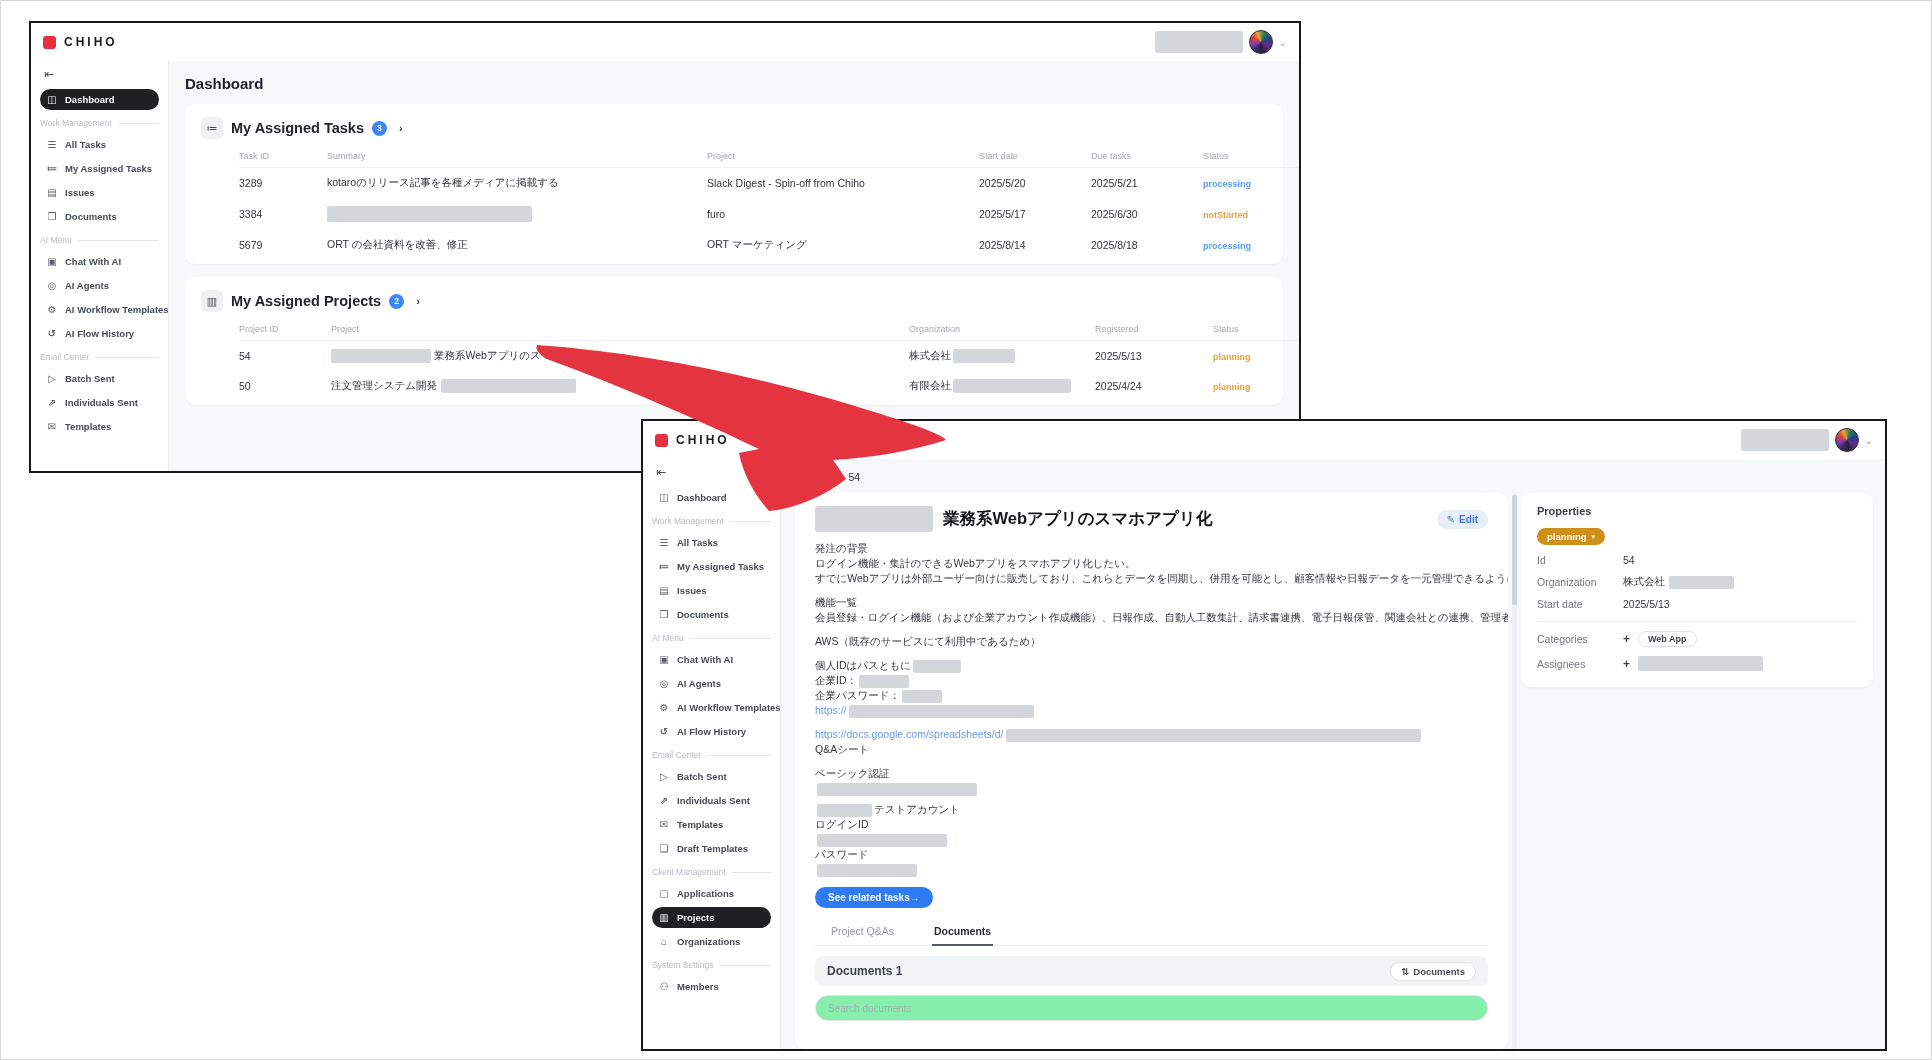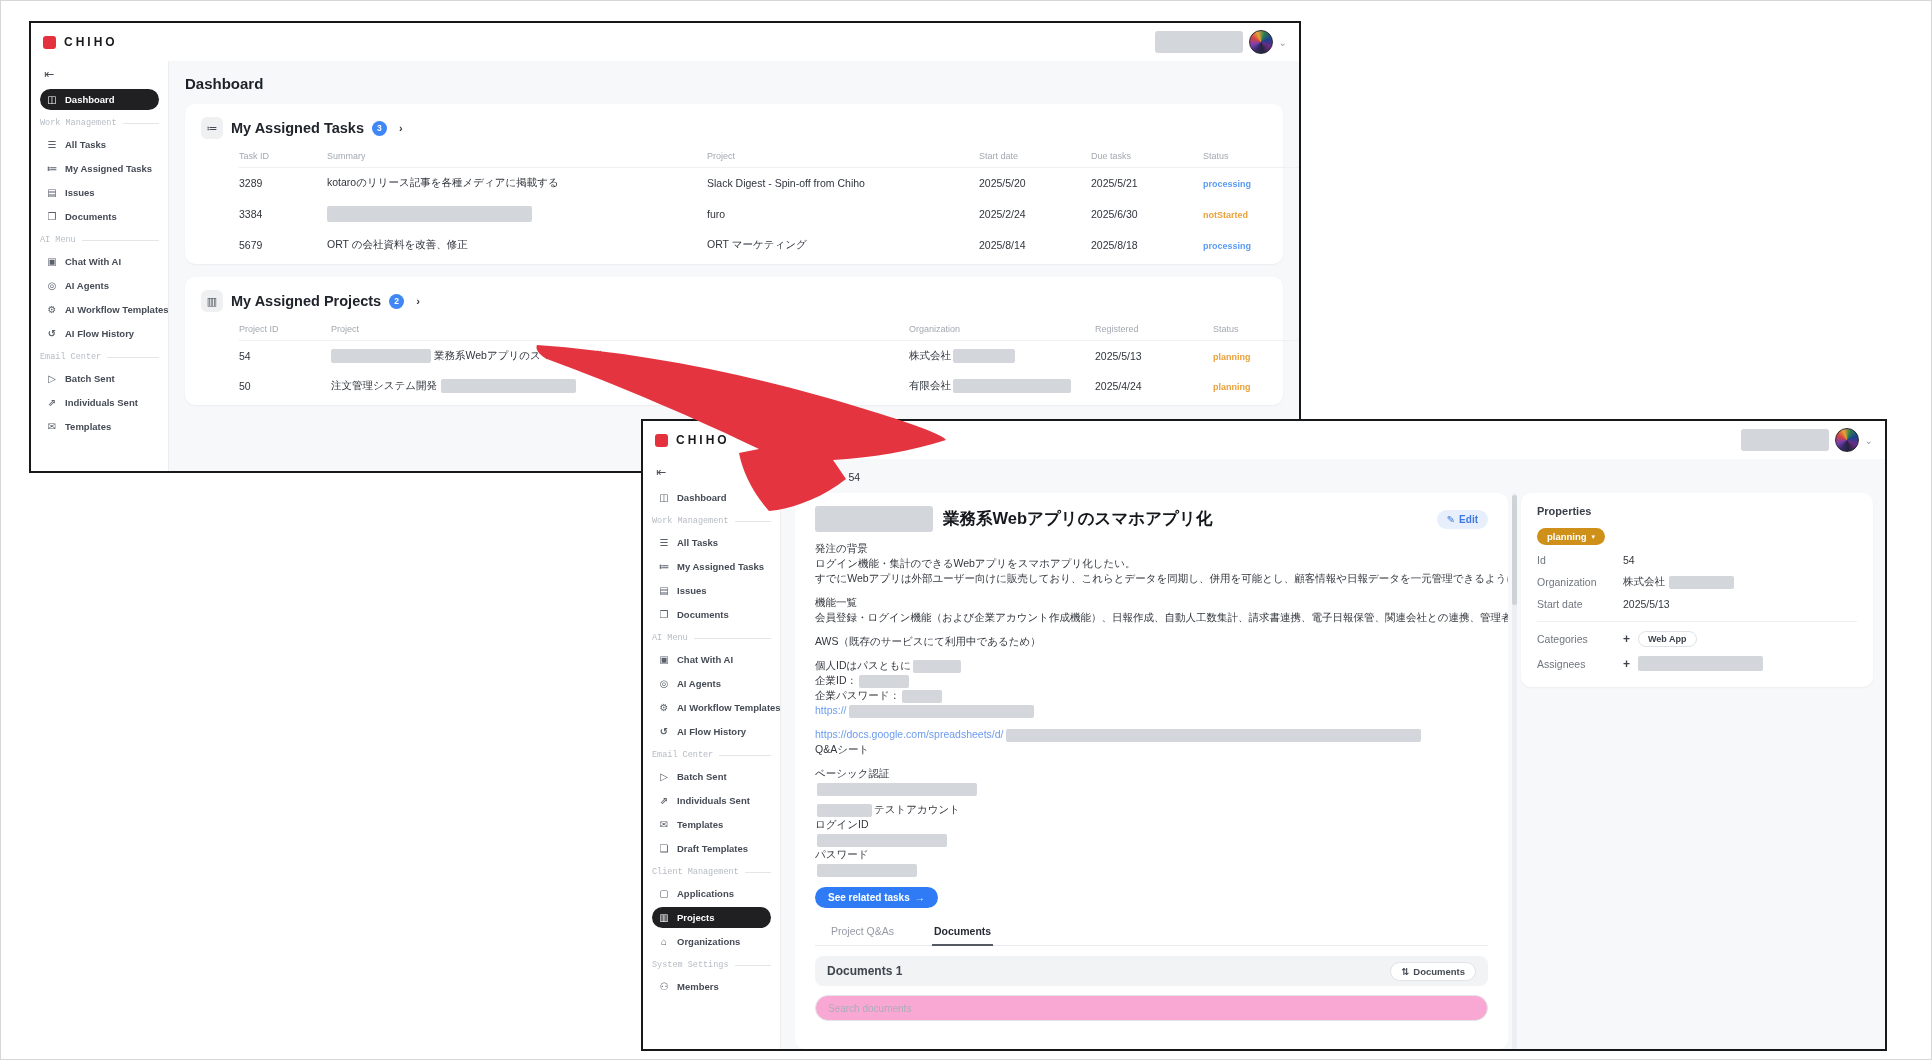--- a/index.html
+++ b/index.html
@@ -27,21 +27,21 @@
   .winbody { flex:1; display:flex; min-height:0; }
 
   
   .sidebar { width:138px; flex:0 0 138px; border-right:1px solid #ededf0; padding:4px 9px 6px; overflow:hidden; background:#fff; }
   .collapse { font-size:12px; color:#4a4f58; margin:2px 0 8px 4px; cursor:default; }
   .sb-item { display:flex; align-items:center; gap:7px; height:21px; padding:0 6px; margin-bottom:3px;
              color:#454b55; font-size:9.5px; font-weight:600; border-radius:13px; white-space:nowrap; }
   .sb-item .sb-ic { width:12px; font-size:10px; color:#5a616b; text-align:center; flex:0 0 12px; }
   .sb-item.active { background:#202023; color:#fff; font-weight:700; }
   .sb-item.active .sb-ic { color:#fff; }
-  .sb-sec { display:flex; align-items:center; gap:6px; margin:8px 0 6px; color:#b6bcc4; font-size:8.5px; white-space:nowrap;font-family:Liberation Mono, monospace; }
+  .sb-sec { display:flex; align-items:center; gap:6px; margin:8px 0 6px; color:#b6bcc4; font-size:8.5px; white-space:nowrap; }
   .sb-sec::after { content:""; flex:1; height:1px; background:#e3e5e9; min-width:8px; }
 
   
   .main1 { flex:1; background:#f7f8fa; padding:12px 16px; overflow:hidden; }
   .page-title { font-size:15px; font-weight:700; color:#1d2129; margin:2px 0 12px; }
   .card { background:#fff; border-radius:10px; padding:8px 16px 4px; box-shadow:0 1px 2px rgba(16,24,40,.05); margin-bottom:13px; }
   .card-head { display:flex; align-items:center; gap:8px; height:32px; }
   .chip { width:22px; height:22px; border-radius:6px; background:#eef0f2; display:flex; align-items:center; justify-content:center;
           font-size:11px; color:#454b55; }
   .card-title { font-size:14.5px; font-weight:700; color:#20242b; }
@@ -69,31 +69,31 @@
   .title-rx { width:118px; height:26px; border-radius:3px; }
   .proj-title { font-size:16.5px; font-weight:700; color:#14171c; white-space:nowrap; }
   .edit-btn { margin-left:auto; display:inline-flex; align-items:center; gap:4px; background:#e7effc; color:#3e77e0;
               font-size:10px; font-weight:600; padding:4px 10px; border-radius:12px; }
 
   .bl { font-size:10.5px; line-height:15px; min-height:15px; color:#33373e; white-space:nowrap; }
   .bgap { height:9px; } .bgap-s { height:6px; }
   .blink { color:#6c9bee; }
   .bl .rx { height:13px; border-radius:2px; margin-left:2px; }
 
-  .see-btn { margin:10px 0 2px; display:inline-flex; align-items:center; gap:5px; background:#2e7bf5; color:#fff;
+  .see-btn { margin:10px 0 2px; display:inline-flex; align-items:center; background:#2e7bf5; color:#fff;
              font-size:10px; font-weight:700; padding:5px 13px; border-radius:15px; }
   .tabs { margin-top:10px; display:flex; gap:36px; padding:0 14px; border-bottom:1px solid #e8eaed; }
   .tab { font-size:10.5px; color:#949aa4; padding:5px 2px 7px; }
   .tab.active { color:#272c34; font-weight:600; border-bottom:2px solid #555b64; margin-bottom:-1px; }
 
   .docs-bar { margin-top:10px; background:#f2f3f5; border-radius:8px; height:30px; display:flex; align-items:center; padding:0 12px; }
   .docs-count { font-size:12px; font-weight:600; color:#3f454e; }
   .docs-btn { margin-left:auto; display:inline-flex; align-items:center; gap:4px; background:#fff; border:1px solid #e1e3e7;
               border-radius:13px; font-size:9.5px; font-weight:600; color:#454b54; padding:3px 10px; }
-  .search { margin-top:9px; width:100%; height:26px; border:1px solid #e3e5e9; border-radius:14px; background:#f9a8d4;
+  .search { margin-top:9px; width:100%; height:26px; border:1px solid #e3e5e9; border-radius:14px; background:#86efac;
             padding:0 12px; font-size:10px; color:#3a3f47; outline:none; font-family:inherit; }
   .search::placeholder { color:#a9aeb7; }
   .pill { background:#fff; border:1px solid #dfe2e6; border-radius:11px; padding:2px 9px; font-size:9px; font-weight:600; color:#3d434c; }
 
   .props-title { font-size:11px; font-weight:600; color:#3a4049; margin-bottom:9px; }
   .status-pill { display:inline-flex; align-items:center; gap:5px; background:#cf9019; color:#fff; font-size:9.5px; font-weight:700;
                  padding:3px 10px; border-radius:12px; }
   .status-pill .caret { font-size:7px; }
   .prop-row { display:flex; align-items:center; margin-top:9px; font-size:10.5px; }
   .prop-label { width:86px; flex:0 0 86px; color:#70767f; }
@@ -217,21 +217,21 @@
                 <td>kotaroのリリース記事を各種メディアに掲載する</td>
                 <td>Slack Digest - Spin-off from Chiho</td>
                 <td>2025/5/20</td>
                 <td>2025/5/21</td>
                 <td><span class="status st-blue">processing</span></td>
               </tr>
               <tr>
                 <td>3384</td>
                 <td><span class="rx" style="width:205px;height:16px"></span></td>
                 <td>furo</td>
-                <td>2025/2/24</td>
+                <td>2025/5/17</td>
                 <td>2025/6/30</td>
                 <td><span class="status st-orange">notStarted</span></td>
               </tr>
               <tr>
                 <td>5679</td>
                 <td>ORT の会社資料を改善、修正</td>
                 <td>ORT マーケティング</td>
                 <td>2025/8/14</td>
                 <td>2025/8/18</td>
                 <td><span class="status st-blue">processing</span></td>

